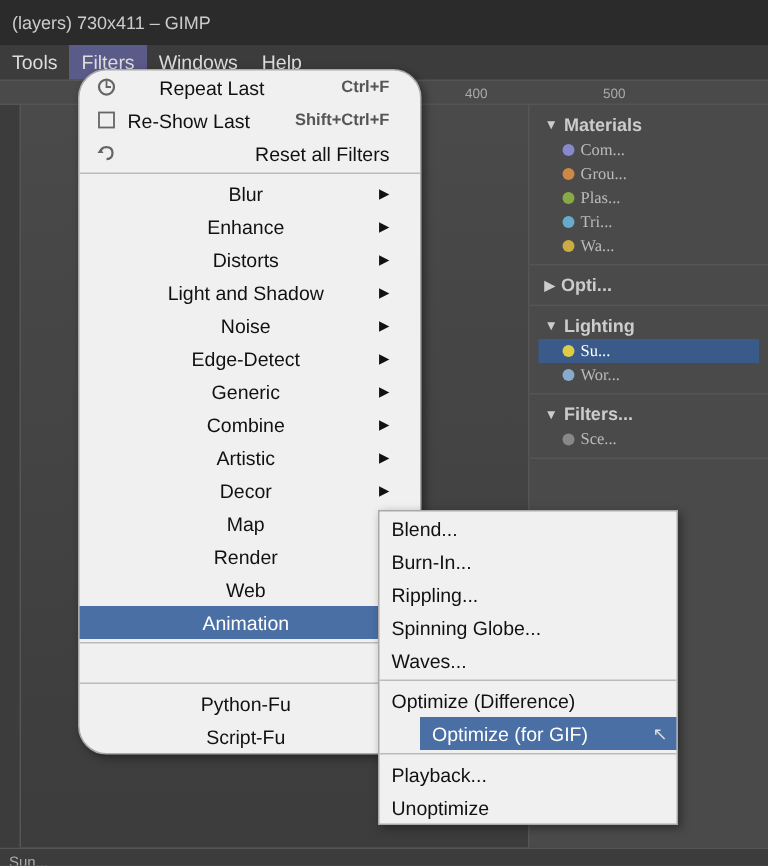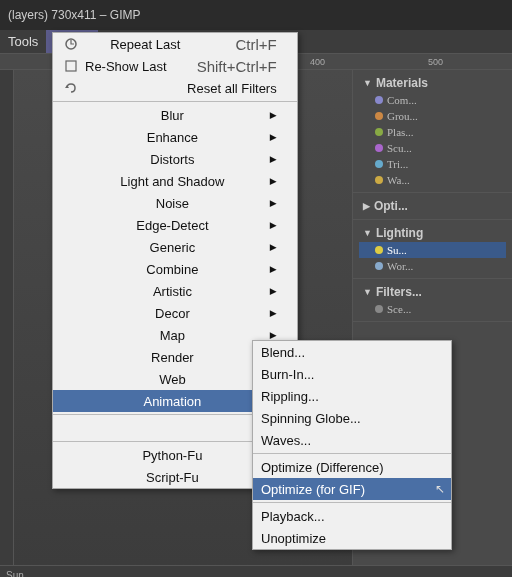--- a/index.html
+++ b/index.html
@@ -111,40 +111,42 @@
     .dropdown-item.highlighted {
       background: #4a6fa5;
       color: white;
     }
     .dropdown-item .arrow {
       font-size: 9px;
       margin-left: 10px;
     }
     .dropdown-item .shortcut {
       color: #555;
-      font-size: 15px;
+      font-size: 11px;
       margin-left: 30px;
+      font-weight: bold;
     }
     .dropdown-item .icon-area {
       width: 20px;
       margin-right: 4px;
       display: flex;
       align-items: center;
       justify-content: center;
     }
     .dropdown-separator {
       height: 1px;
       background: #bbb;
       margin: 2px 0;
     }
 
     
     #filters-menu {
-      top: 32px;
+      top: 46px;
       left: 52px;
+      border-radius: 19px;
     }
 
     
     #animation-submenu {
       top: 340px;
       left: 252px;
     }
 
     
     .side-panel {
@@ -209,21 +211,21 @@
 
 <div class="menu-bar">
   <div class="menu-item">Tools</div>
   <div class="menu-item active">Filters</div>
   <div class="menu-item">Windows</div>
   <div class="menu-item">Help</div>
 </div>
 
 <div class="ruler-h">
   <span class="ruler-tick" style="left: 310px;">400</span>
-  <span class="ruler-tick" style="left: 428px; text-align: center;">500</span>
+  <span class="ruler-tick" style="left: 402px; text-align: center;">500</span>
 </div>
 
 <div style="display:flex; flex:1; height: calc(577px - 22px - 24px - 16px - 20px);">
 
   <div class="left-panel"></div>
 
   <div class="canvas-area">
     <div class="canvas-dark"></div>
   </div>
 
@@ -238,24 +240,20 @@
         <span class="dot" style="background:#8888cc;"></span>
         <span>Com...</span>
       </div>
       <div class="side-panel-item">
         <span class="dot" style="background:#cc8844;"></span>
         <span>Grou...</span>
       </div>
       <div class="side-panel-item">
         <span class="dot" style="background:#88aa44;"></span>
         <span>Plas...</span>
-      </div>
-      <div class="side-panel-item">
-        <span class="dot" style="background:#aa66cc;"></span>
-        <span>Scu...</span>
       </div>
       <div class="side-panel-item">
         <span class="dot" style="background:#66aacc;"></span>
         <span>Tri...</span>
       </div>
       <div class="side-panel-item">
         <span class="dot" style="background:#ccaa44;"></span>
         <span>Wa...</span>
       </div>
     </div>
@@ -457,21 +455,21 @@
 
   <div class="dropdown-item">
     <span>Waves...</span>
   </div>
   <div class="dropdown-separator"></div>
 
   <div class="dropdown-item">
     <span>Optimize (Difference)</span>
   </div>
 
-  <div class="dropdown-item highlighted" style="position:relative;">
+  <div class="dropdown-item highlighted" style="position:relative;margin-left:27px;">
     <span>Optimize (for GIF)</span>
 
     <span style="position:absolute; right:6px; font-size:12px; color:#ddd;">↖</span>
   </div>
   <div class="dropdown-separator"></div>
 
   <div class="dropdown-item">
     <span>Playback...</span>
   </div>
 

